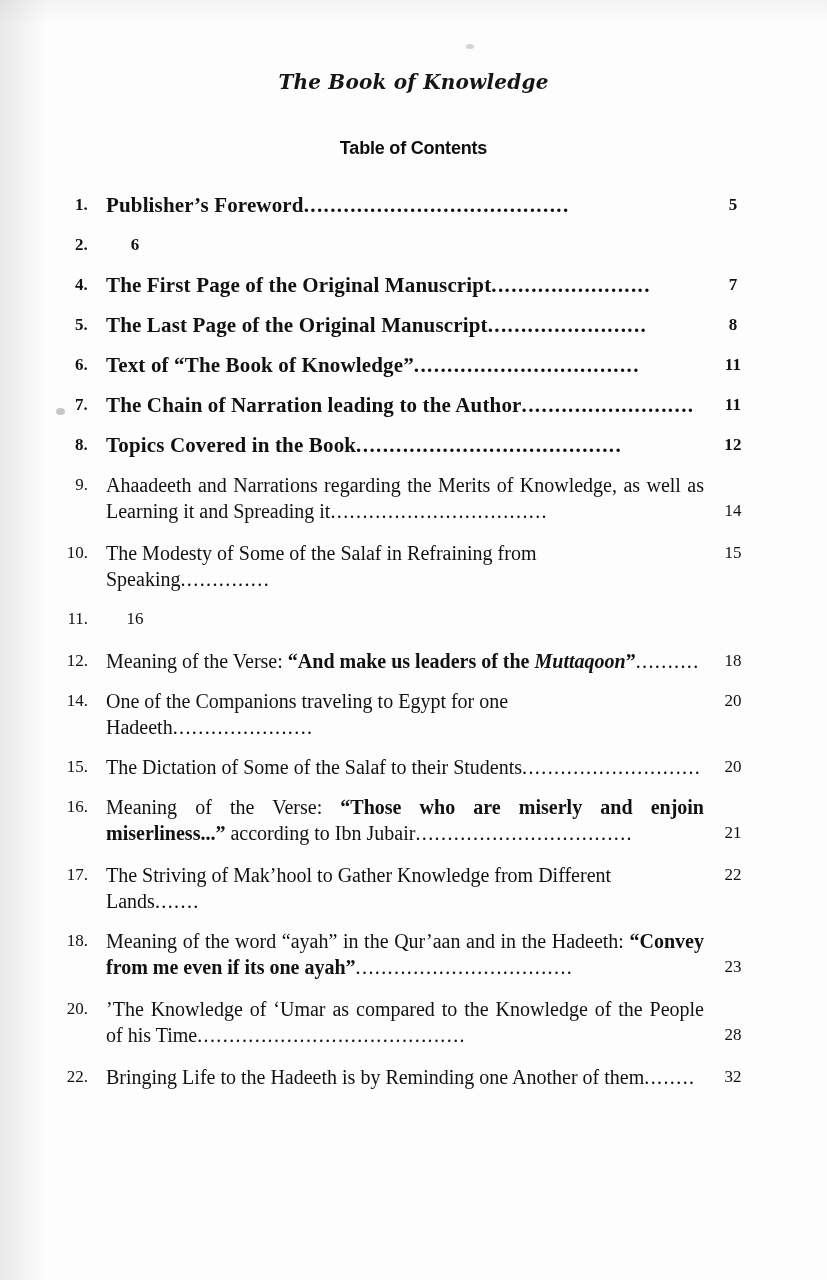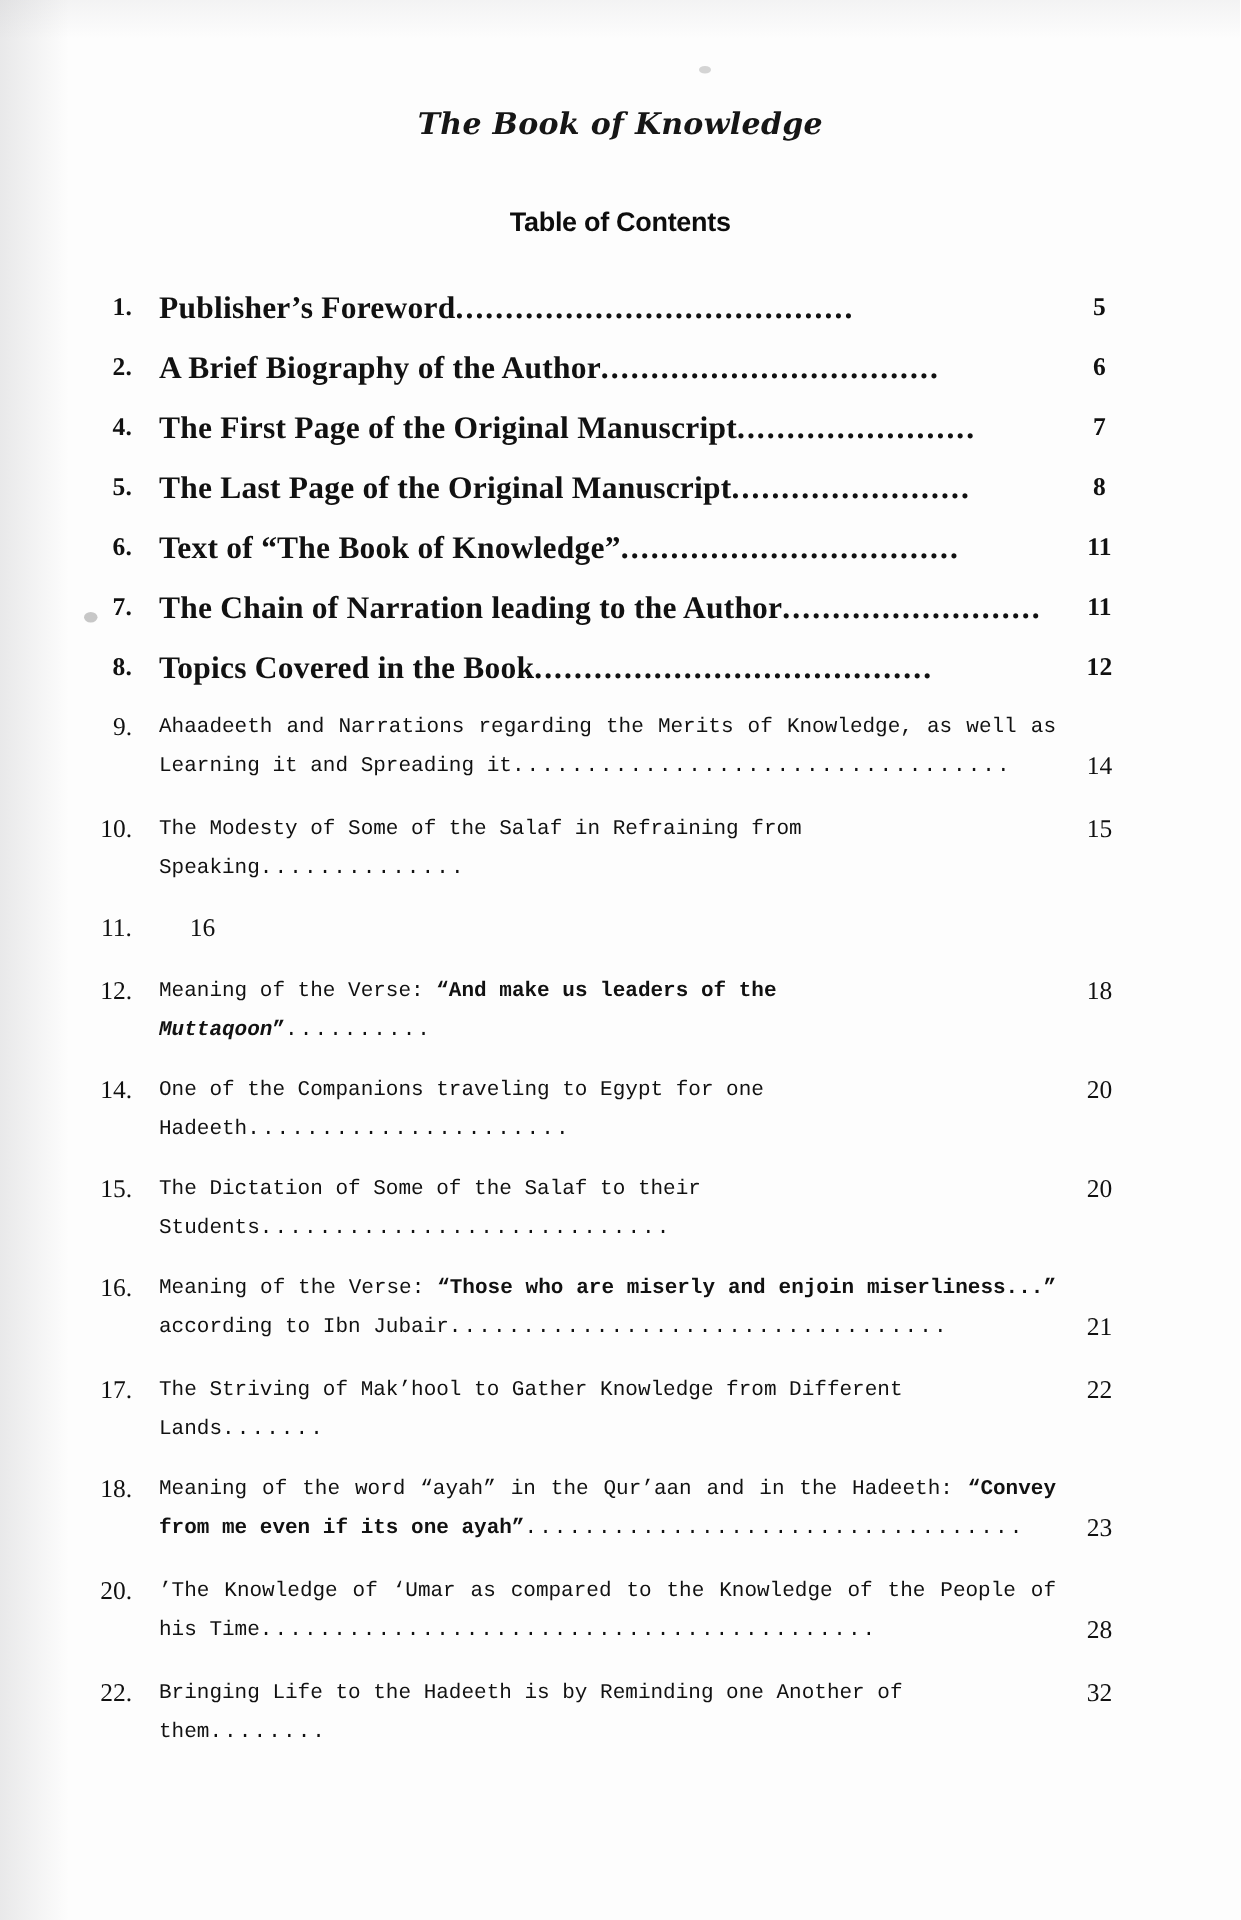--- a/index.html
+++ b/index.html
@@ -89,23 +89,22 @@
     text-align: right;
     padding-right: 18px;
     box-sizing: border-box;
     font-size: 17px;
     line-height: 26px;
     white-space: nowrap;
   }
   .toc-mid {
     flex: 1 1 auto;
     min-width: 0;
-    font-size: 14px;
+    font-size: 20px;
     line-height: 26px;
-    font-family: Liberation Mono, monospace;
   }
   .toc-page {
     width: 58px;
     flex: 0 0 58px;
     text-align: center;
     font-size: 17px;
     line-height: 26px;
   }
 
   
@@ -159,21 +158,20 @@
   <div class="toc">
 
     <div class="toc-entry style-bold">
       <div class="toc-num">1.</div>
       <div class="toc-mid"><span>Publisher’s Foreword</span><span class="leader">........................................</span></div>
       <div class="toc-page">5</div>
     </div>
 
     <div class="toc-entry style-bold">
       <div class="toc-num">2.</div>
-      <div class="toc-mid"><span>A Brief Biography of the Author</span><span class="leader">..................................</span></div>
       <div class="toc-page">6</div>
     </div>
 
     <div class="toc-entry style-bold">
       <div class="toc-num">4.</div>
       <div class="toc-mid"><span>The First Page of the Original Manuscript</span><span class="leader">........................</span></div>
       <div class="toc-page">7</div>
     </div>
 
     <div class="toc-entry style-bold">

